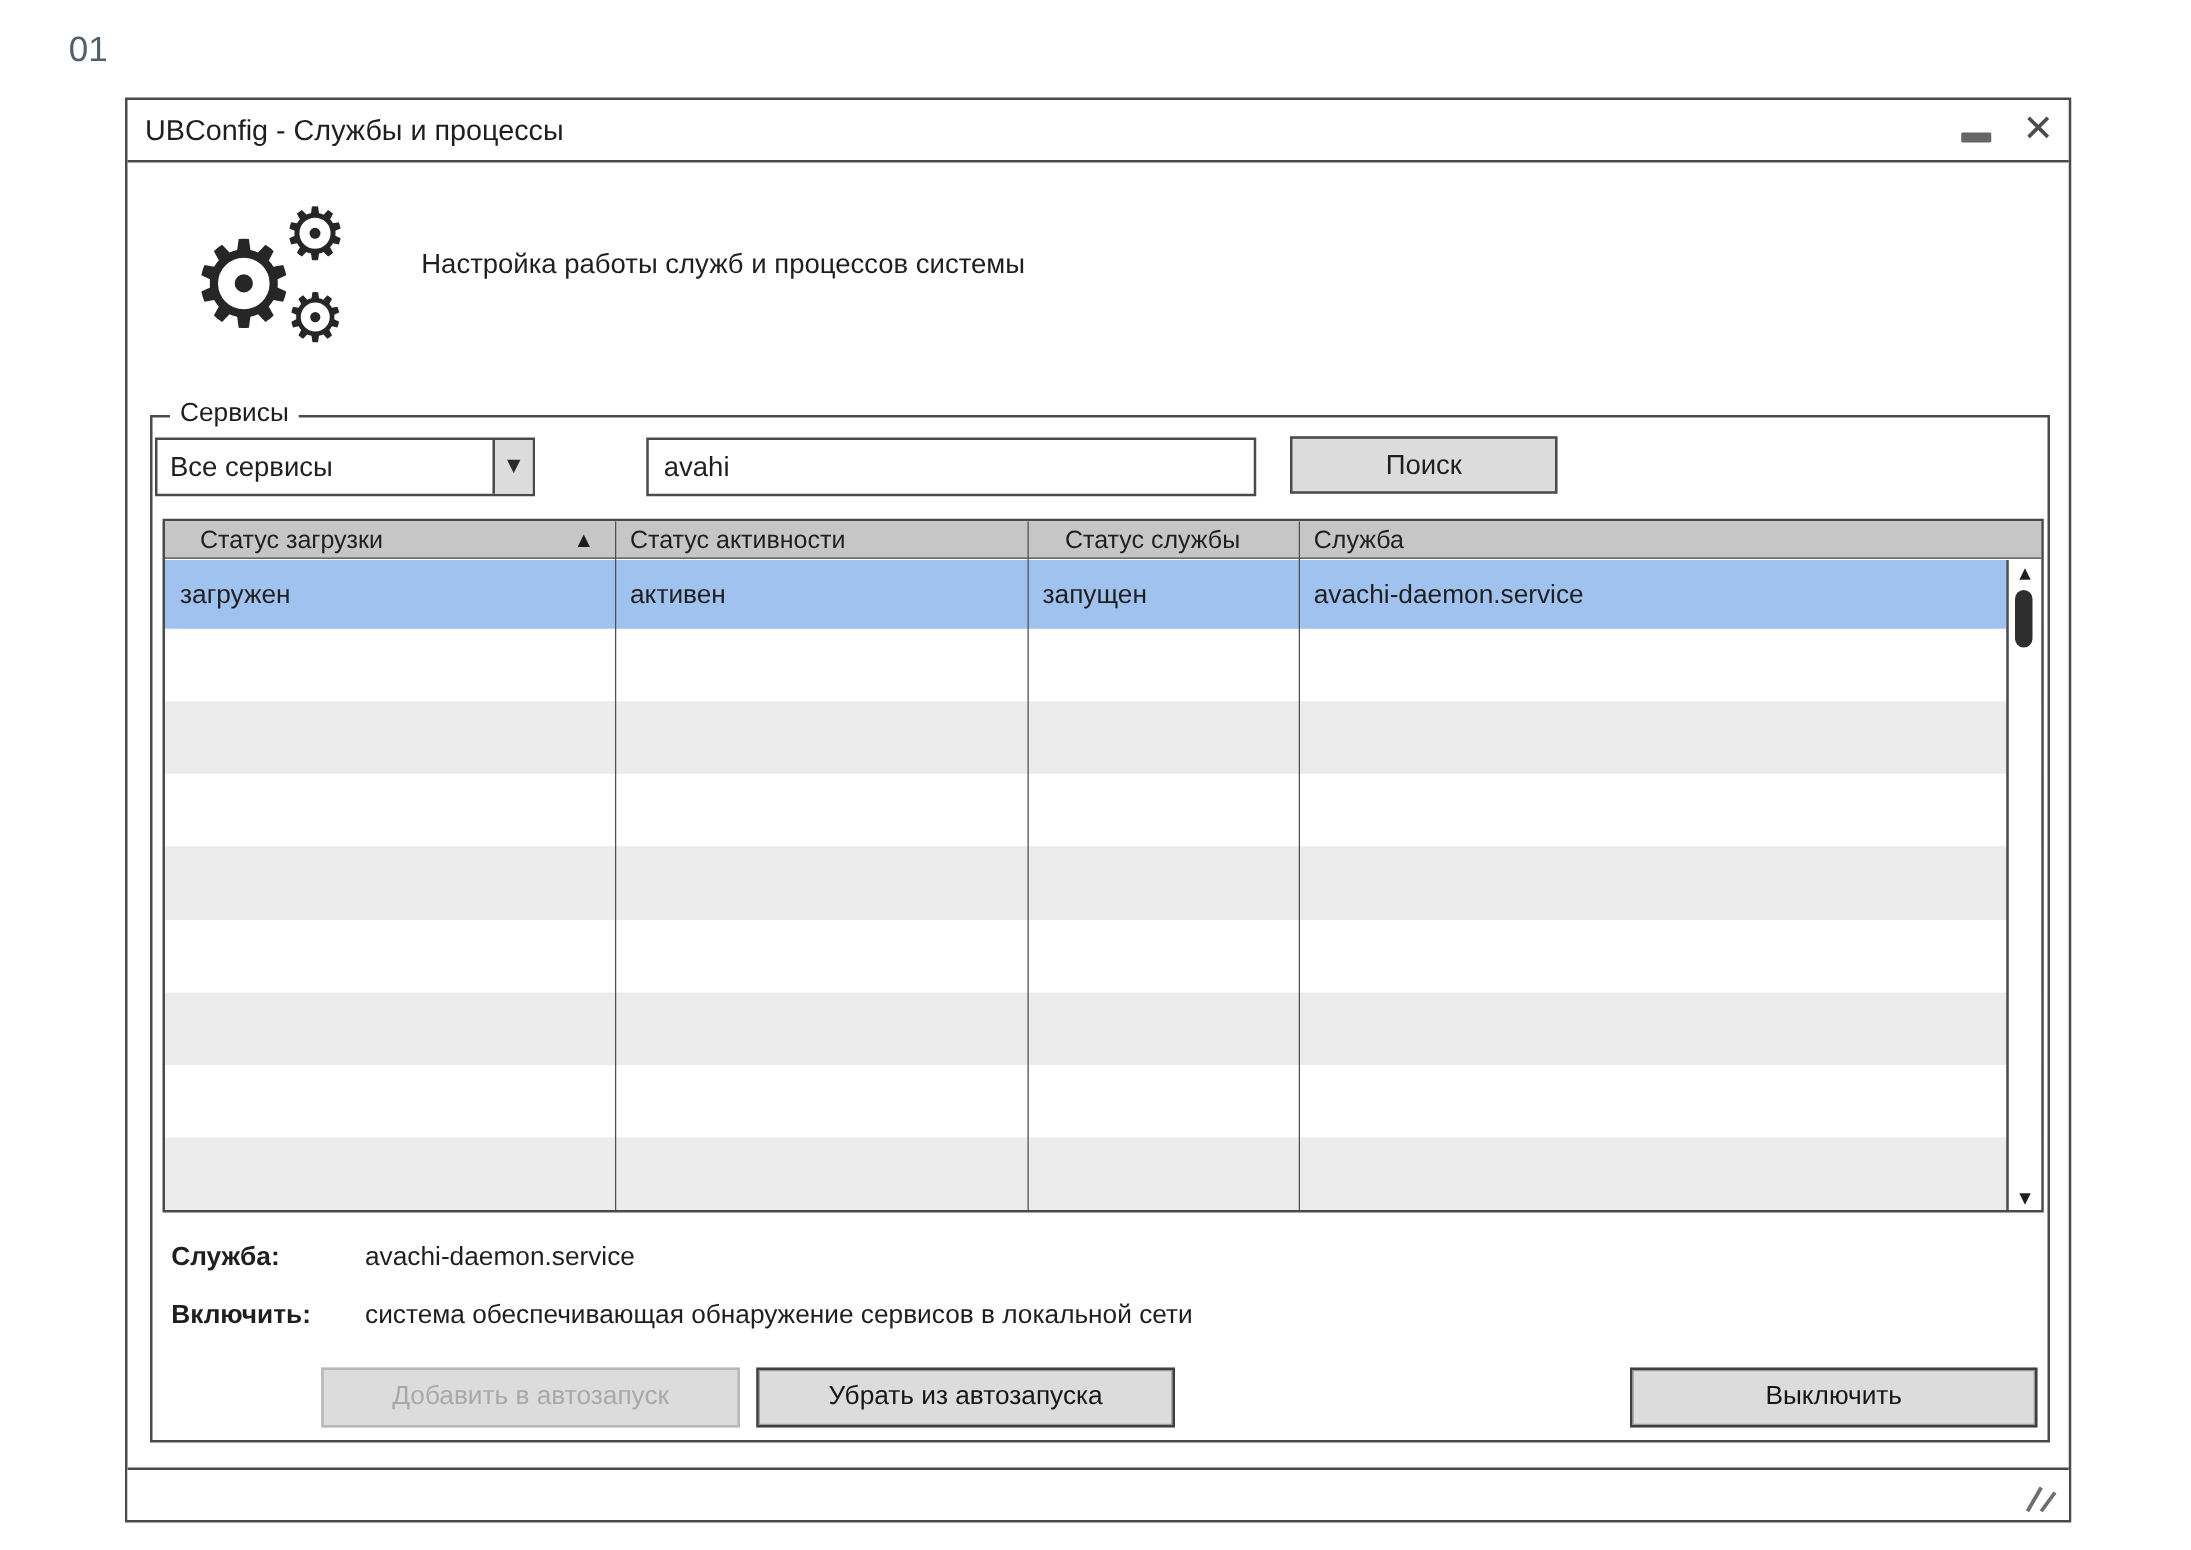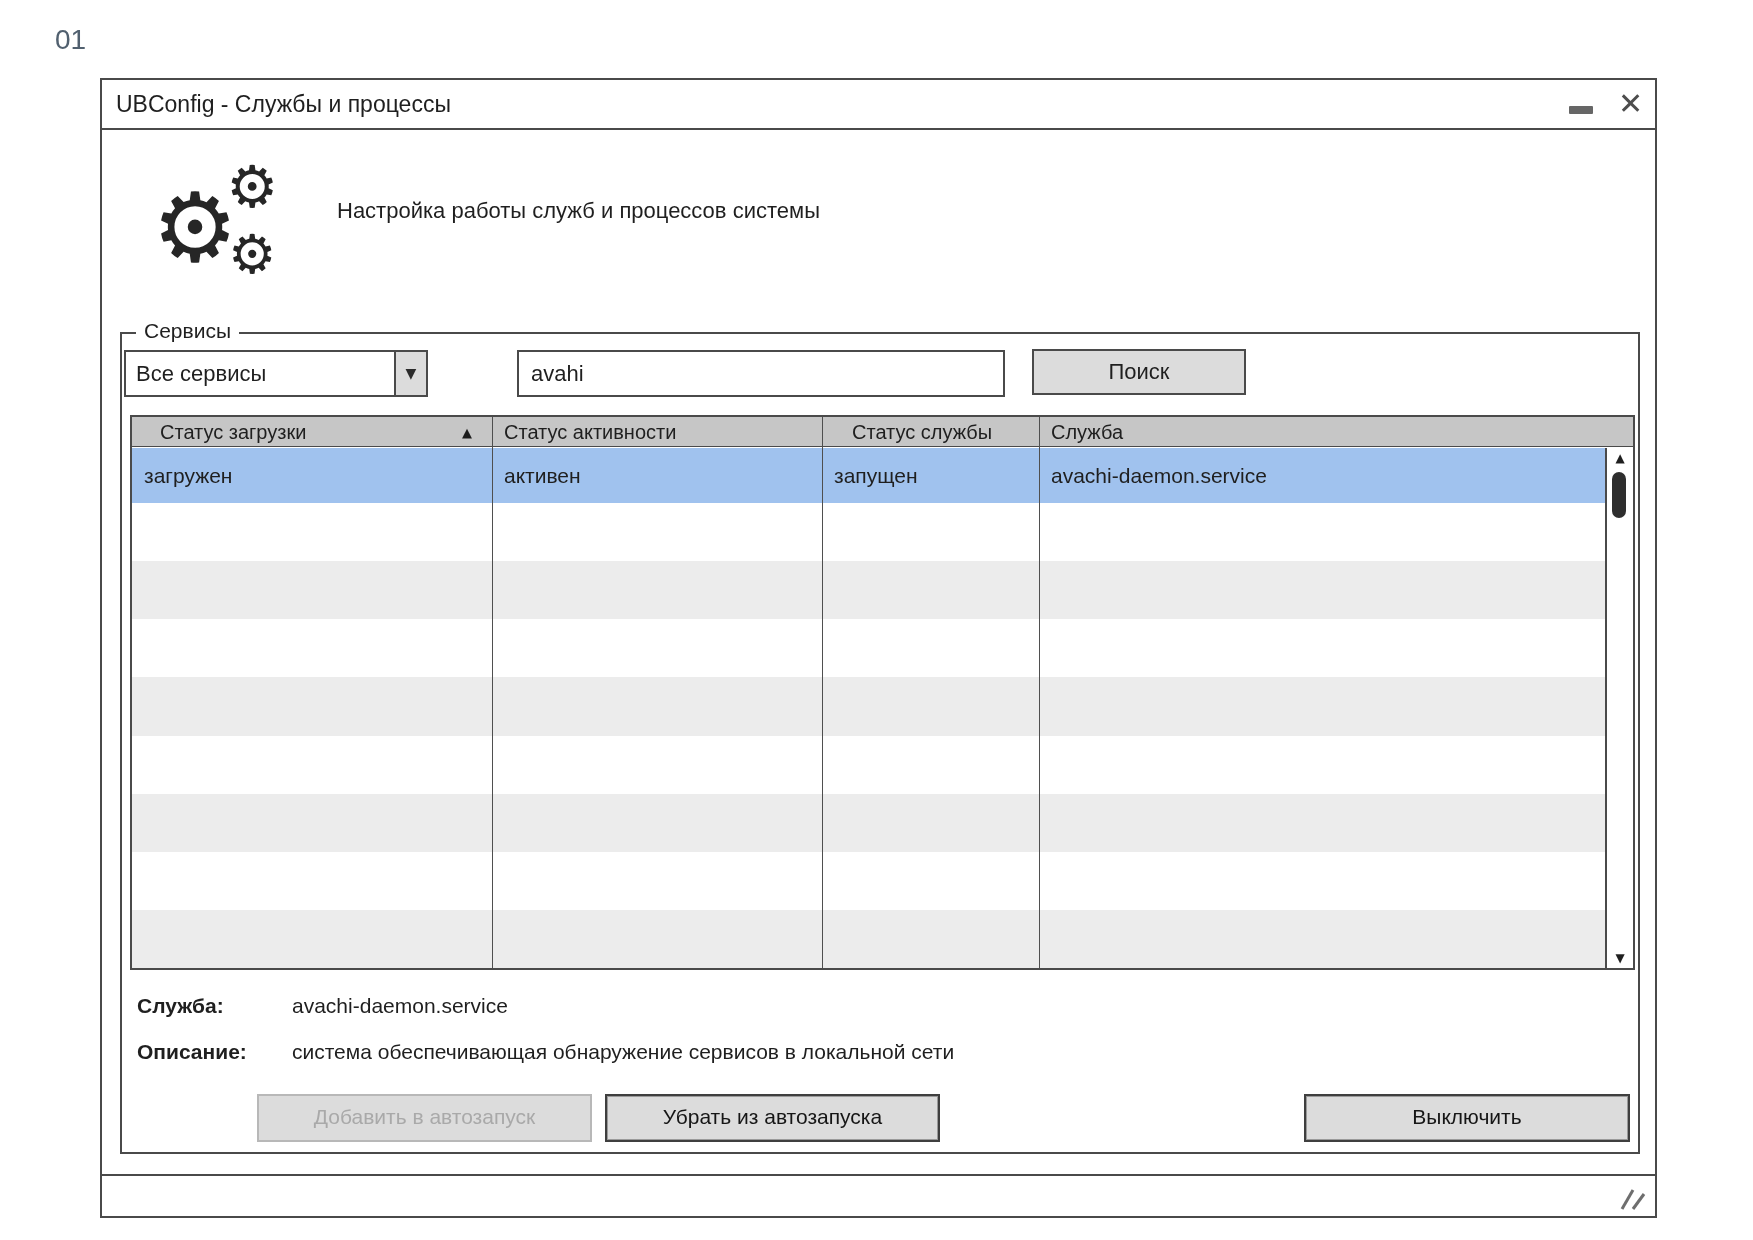--- a/index.html
+++ b/index.html
@@ -142,21 +142,21 @@
 
       <div class="vscroll">
         <div class="up">▲</div>
         <div class="thumb"></div>
         <div class="down">▼</div>
       </div>
     </div>
 
     <div class="detail-label dl1">Служба:</div>
     <div class="detail-value dv1">avachi-daemon.service</div>
-    <div class="detail-label dl2">Описание:</div>
+    <div class="detail-label dl2">Включить:</div>
     <div class="detail-value dv2">система обеспечивающая обнаружение сервисов в локальной сети</div>
 
     <div class="action-btn ab1 disabled">Добавить в автозапуск</div>
     <div class="action-btn ab2">Убрать из автозапуска</div>
     <div class="action-btn ab4">Выключить</div>
 
     <div class="statusbar">
       <svg class="resize-grip" viewBox="0 0 28 26">
         <path d="M3 24 L14 5" stroke="#6e6e6e" stroke-width="3" fill="none"></path>
         <path d="M14 24 L25 9" stroke="#6e6e6e" stroke-width="3" fill="none"></path>

